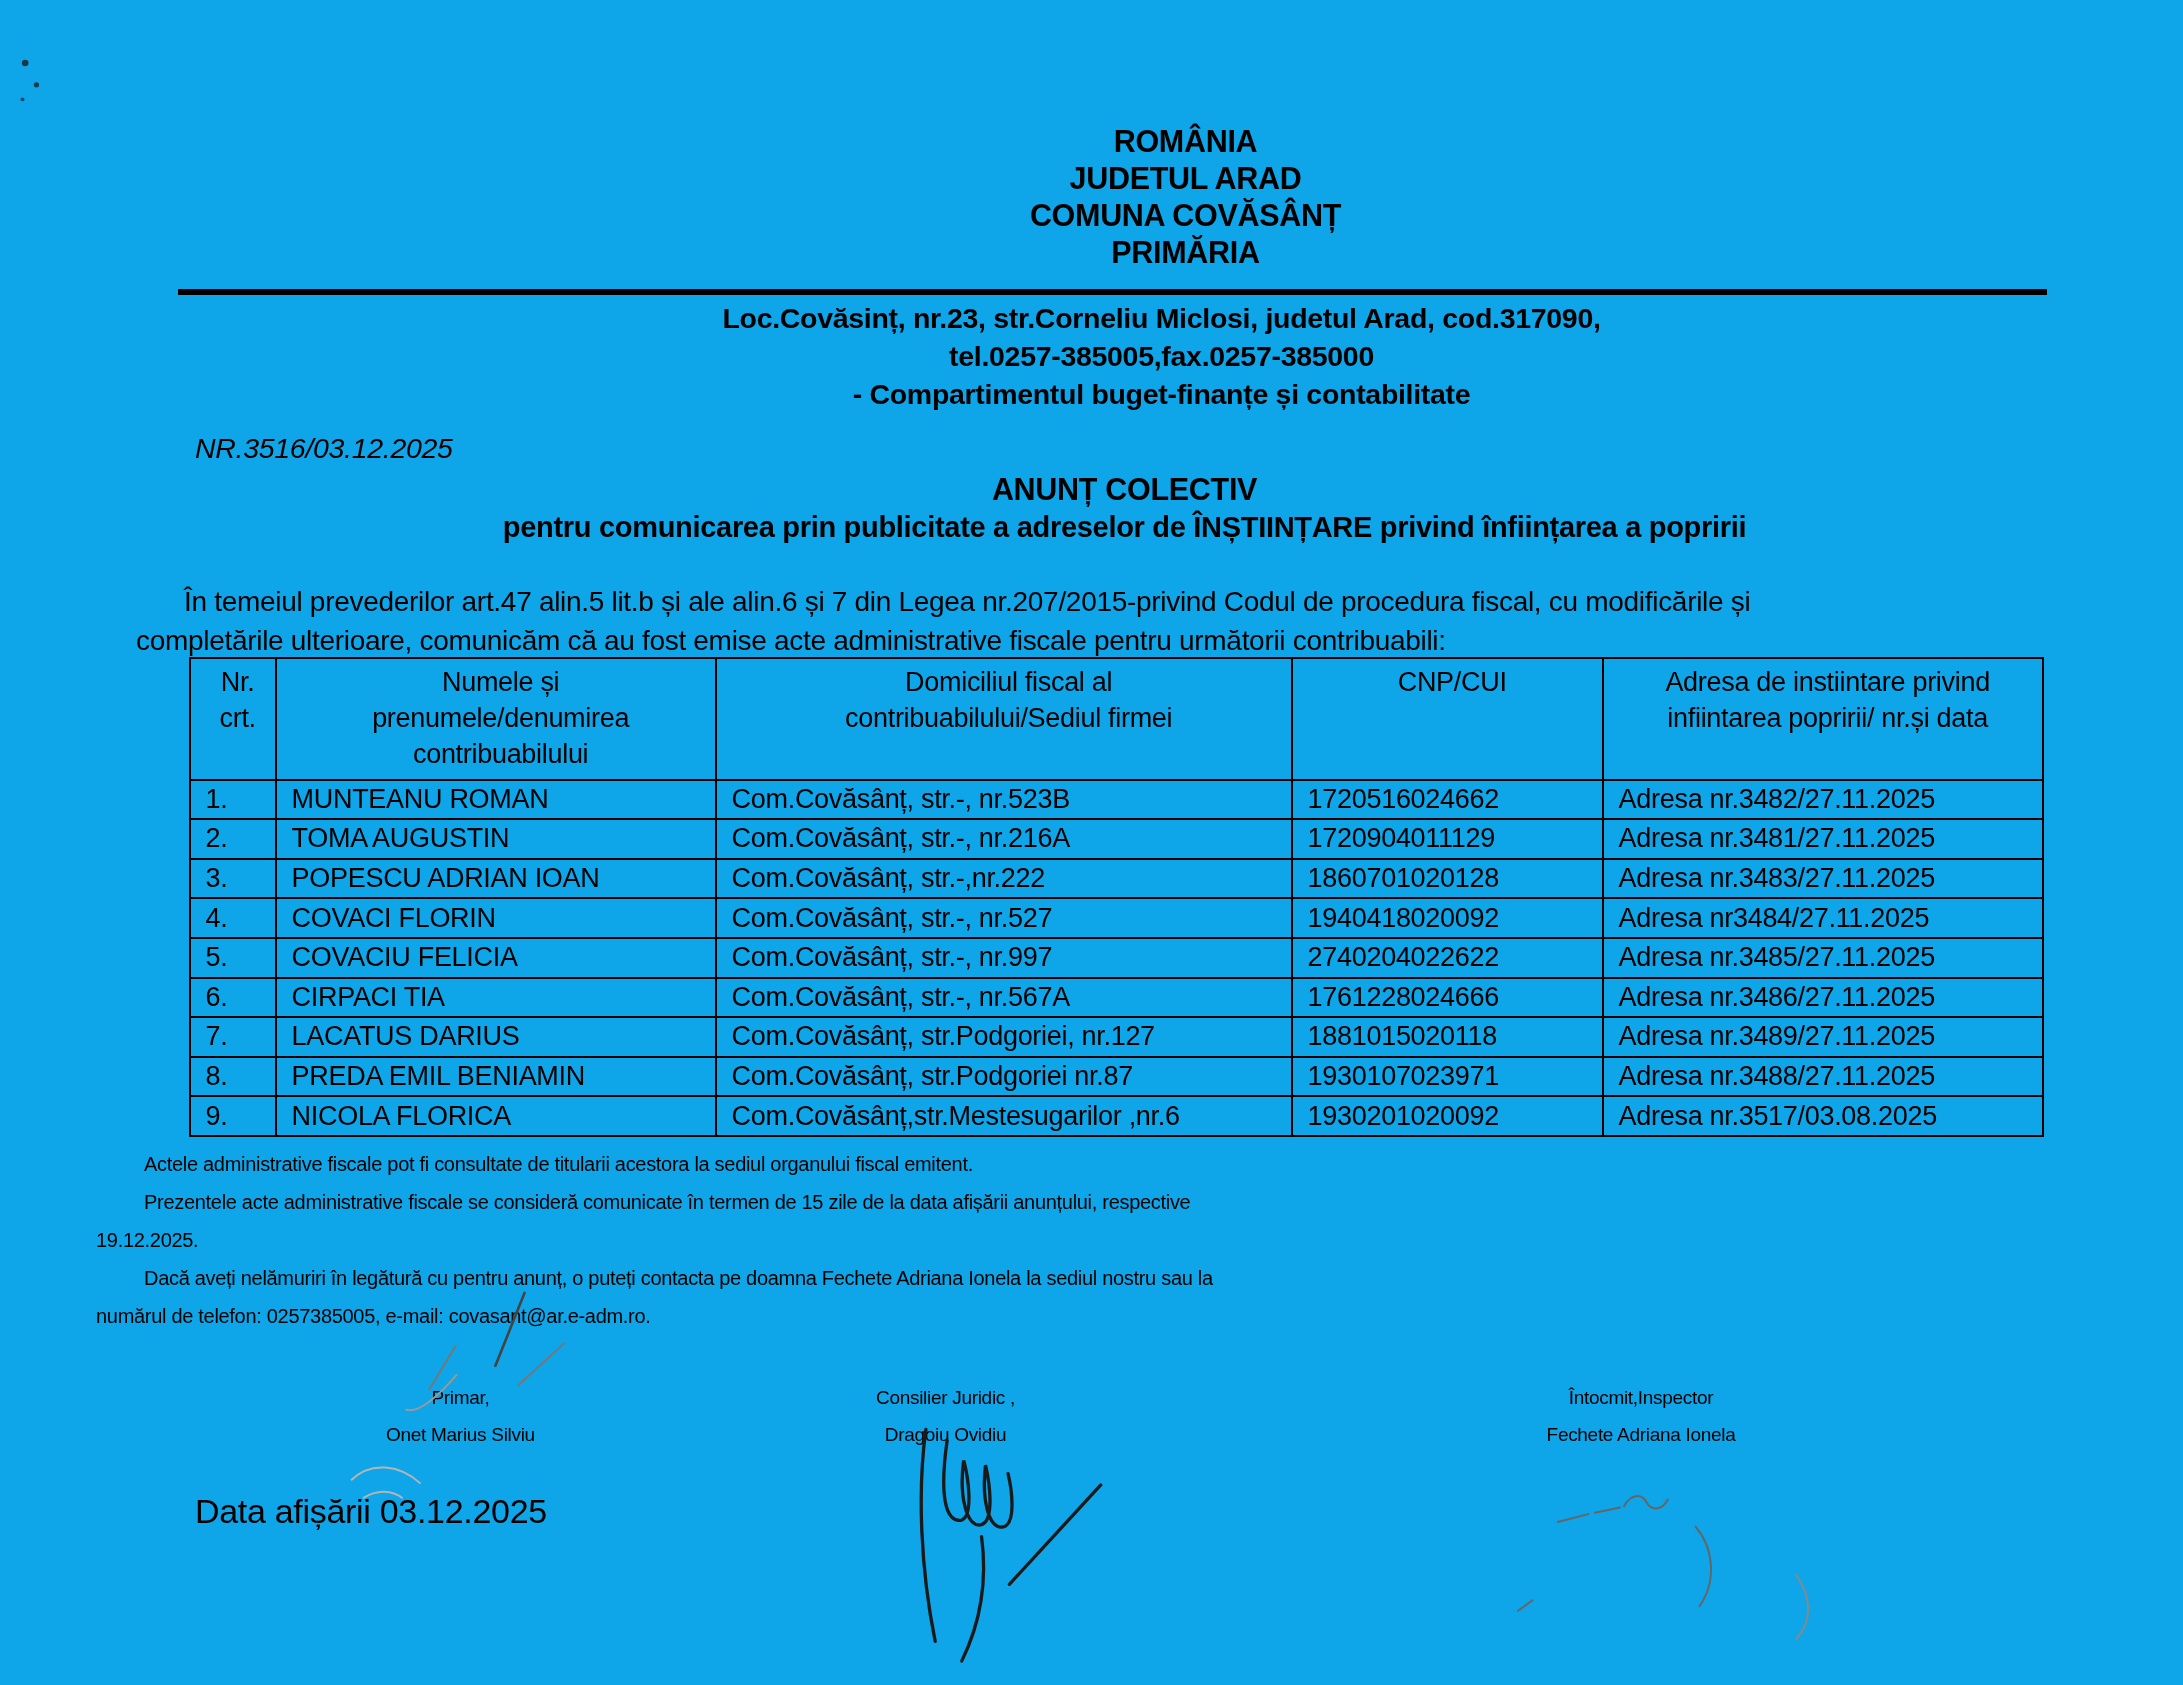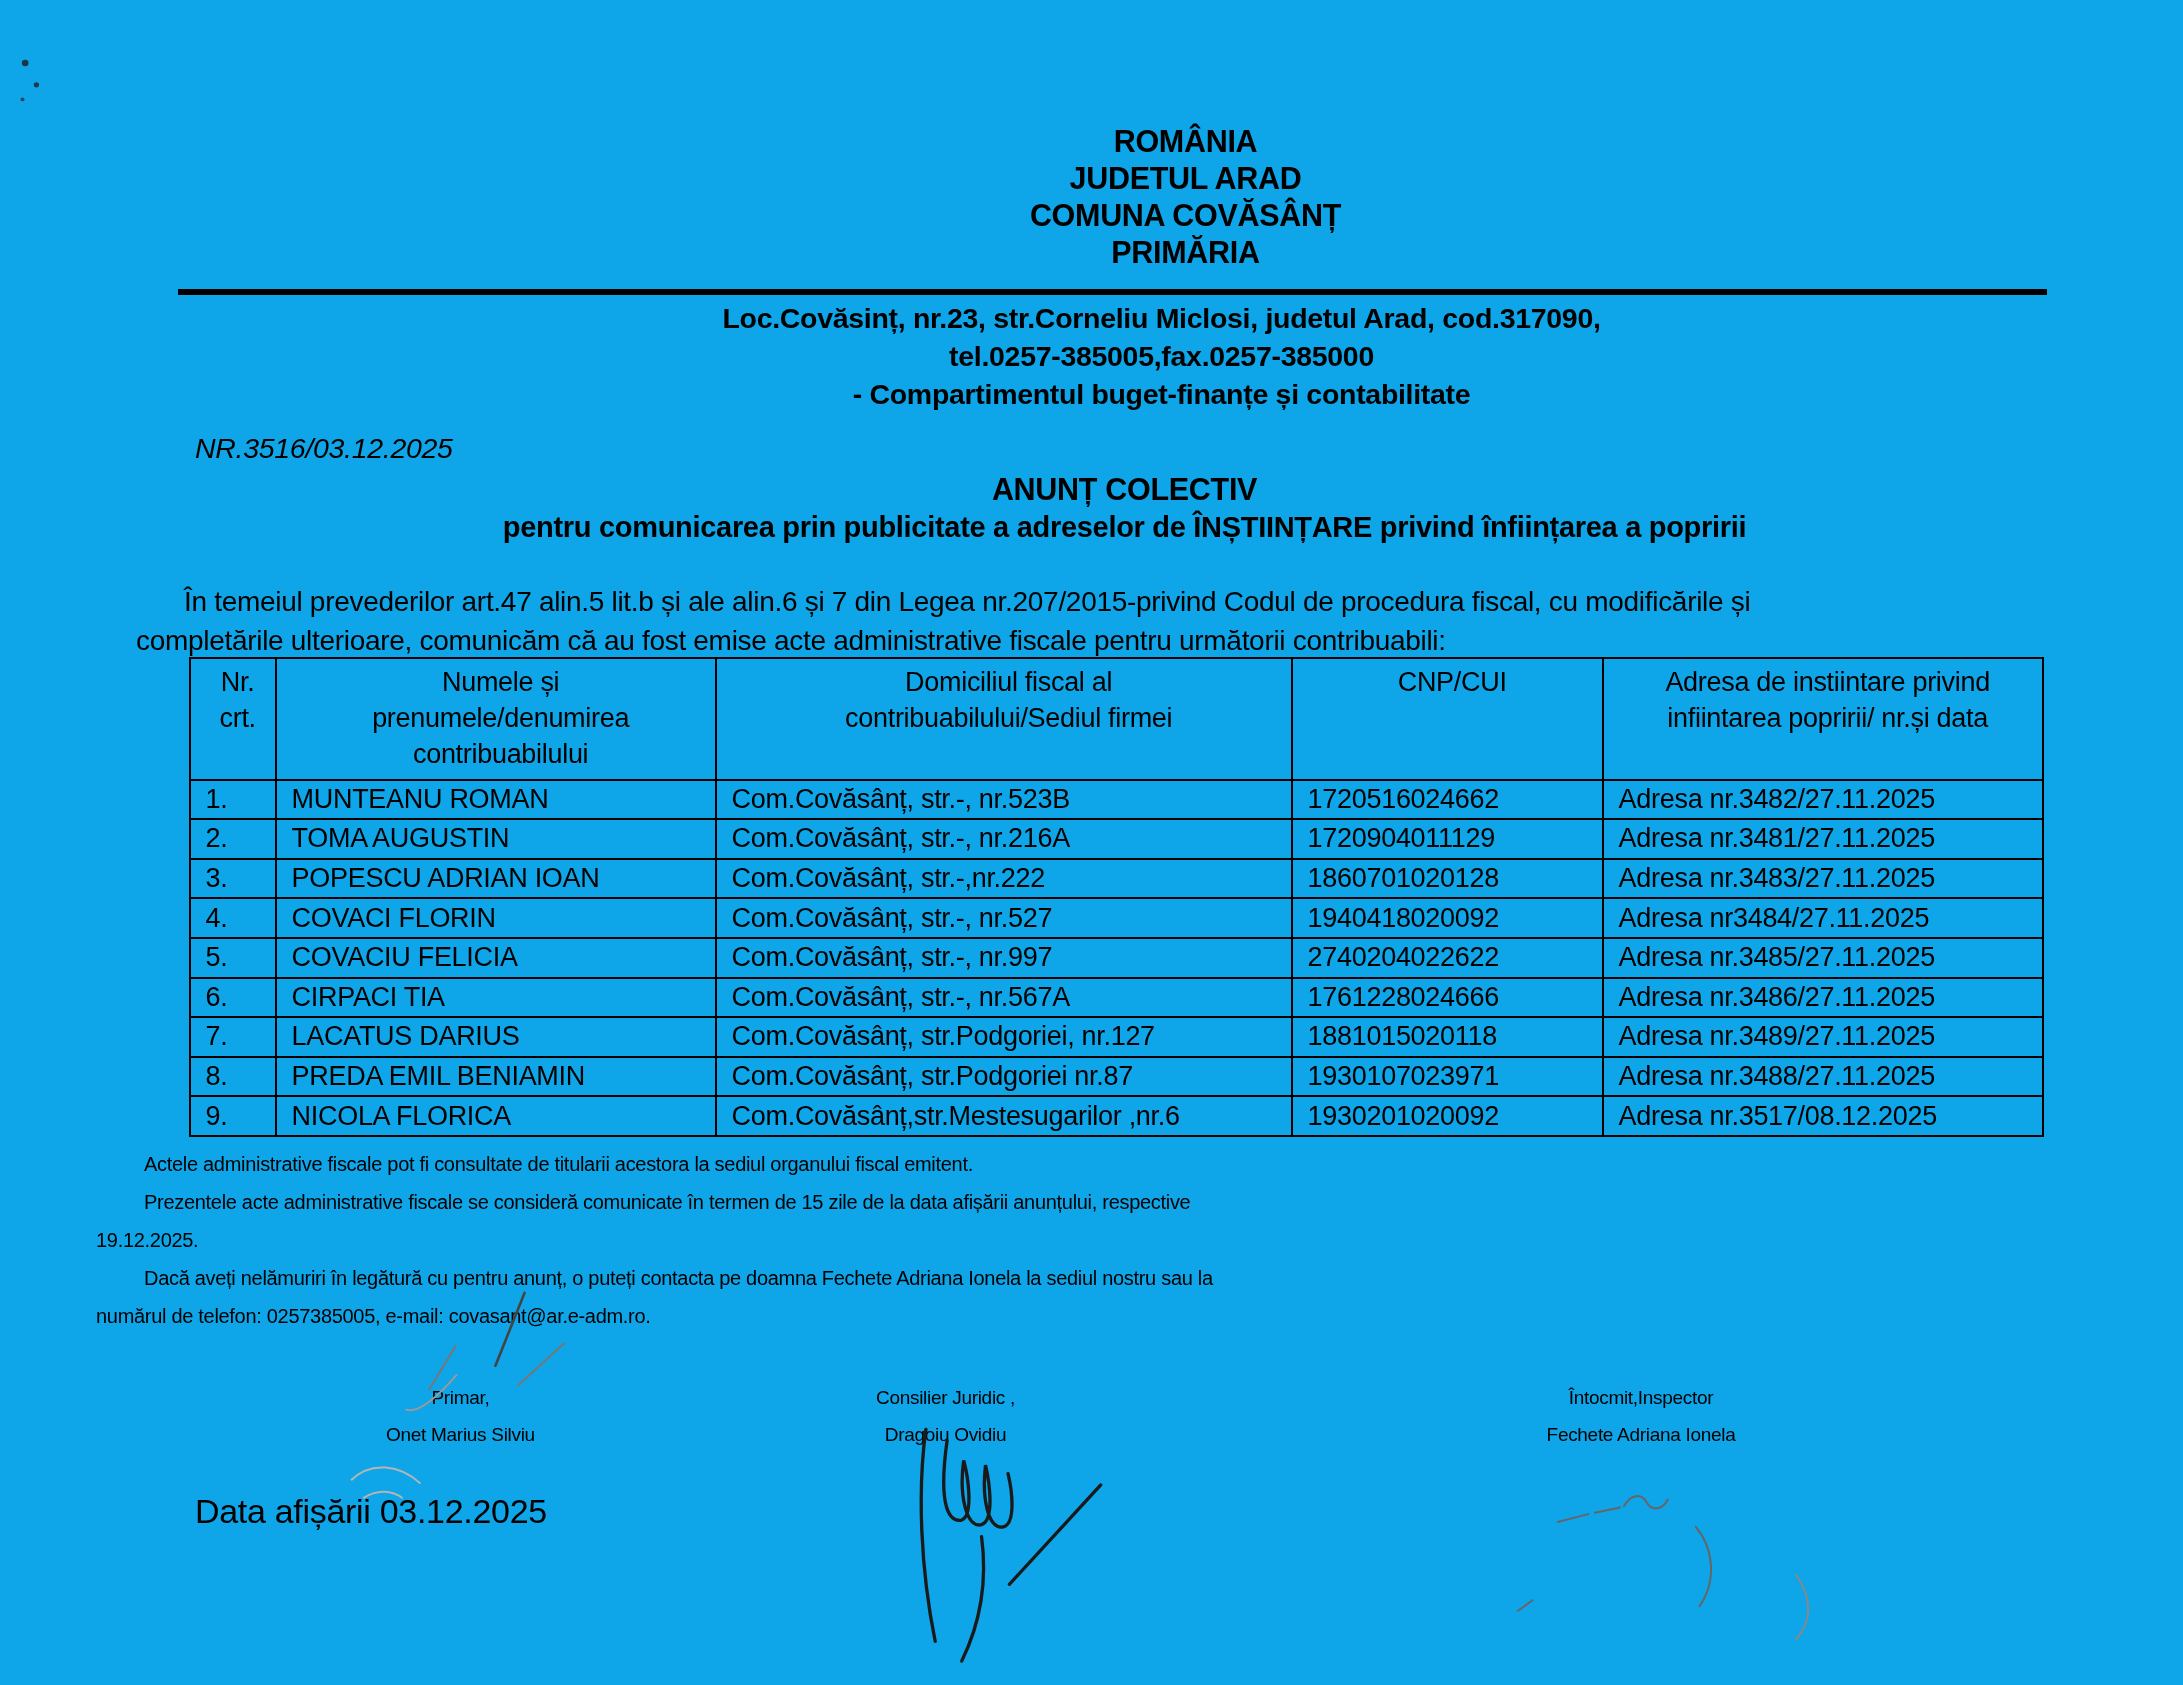--- a/index.html
+++ b/index.html
@@ -183,21 +183,21 @@
           <td>PREDA EMIL BENIAMIN</td>
           <td>Com.Covăsânț, str.Podgoriei nr.87</td>
           <td>1930107023971</td>
           <td>Adresa nr.3488/27.11.2025</td>
         </tr>
         <tr>
           <td>9.</td>
           <td>NICOLA FLORICA</td>
           <td>Com.Covăsânț,str.Mestesugarilor ,nr.6</td>
           <td>1930201020092</td>
-          <td>Adresa nr.3517/08.12.2025</td>
+          <td>Adresa nr.3517/03.08.2025</td>
         </tr>
       </tbody>
   </table>
 
   <div class="closing">
     <p class="preline">Actele administrative fiscale pot fi consultate de titularii acestora la sediul organului fiscal emitent.</p>
     <p class="preline">Prezentele acte administrative fiscale se consideră comunicate în termen de 15 zile de la data afișării anunțului, respective
 19.12.2025.</p>
     <p class="preline">Dacă aveți nelămuriri în legătură cu pentru anunț, o puteți contacta pe doamna Fechete Adriana Ionela la sediul nostru sau la
 numărul de telefon: 0257385005, e-mail: covasant@ar.e-adm.ro.</p>

